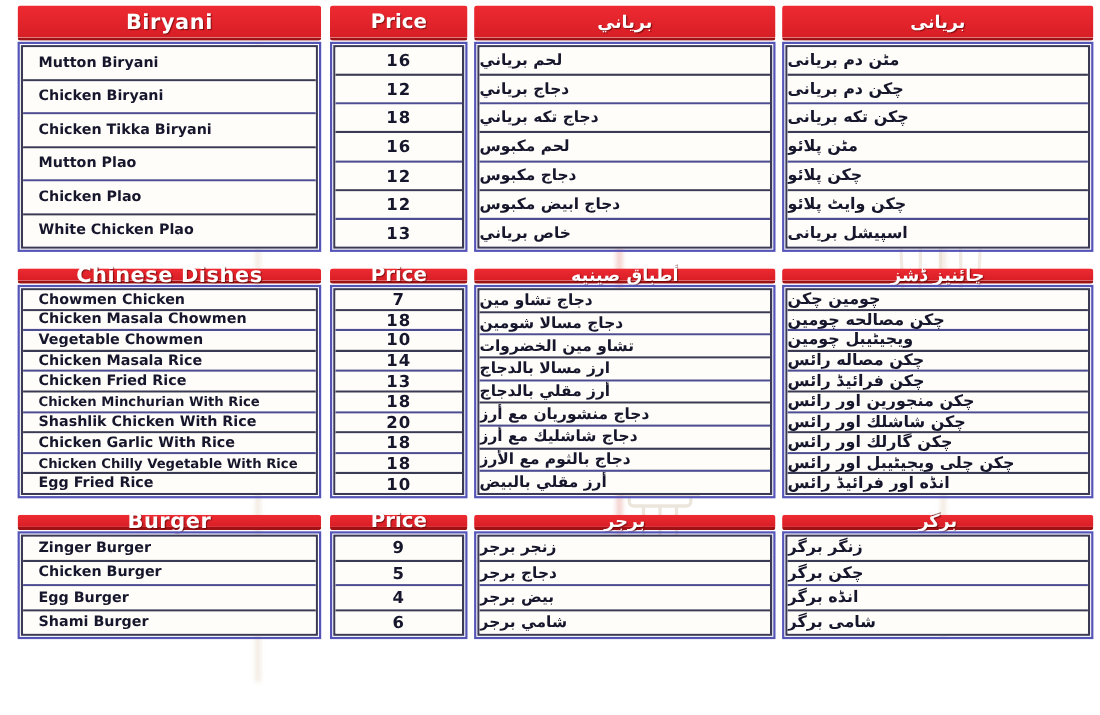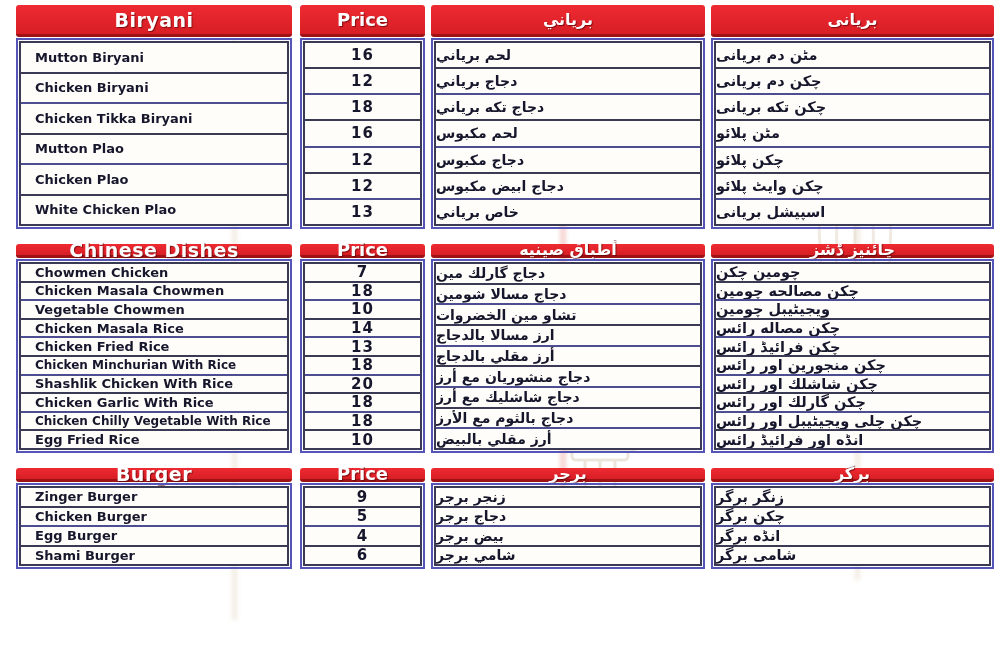--- a/index.html
+++ b/index.html
@@ -50,21 +50,21 @@
   .sec-rows{
     margin:1px 3px 18px 3px;flex:none;
     border:2px solid var(--cell-border);
     outline:2px solid var(--outer-border);
     outline-offset:1px;
     background:var(--row-bg);
     display:flex;flex-direction:column;
   }
   .rows-s0{height:185px;}
   .rows-s1{height:188px;}
-  .rows-s2{height:80px;}
+  .rows-s2{height:92px;}
   .menu-row{
     flex:1 1 0;display:flex;align-items:center;
     border-bottom:2px solid var(--cell-border);
     background:var(--row-bg);overflow:hidden;white-space:nowrap;
   }
   .menu-row:nth-child(even){border-bottom-color:#4d4d92;}
   .menu-row:last-child{border-bottom:none;}
   .cell-en{justify-content:flex-start;padding-left:14px;font-weight:bold;font-size:13px;}
   .cell-en.small{font-size:12px;}
   .cell-price{justify-content:center;font-weight:bold;font-size:15px;letter-spacing:1px;}
@@ -180,21 +180,21 @@
         <div class="menu-row cell-ar">لحم برياني</div>
         <div class="menu-row cell-ar">دجاج برياني</div>
         <div class="menu-row cell-ar">دجاج تكه برياني</div>
         <div class="menu-row cell-ar">لحم مكبوس</div>
         <div class="menu-row cell-ar">دجاج مكبوس</div>
         <div class="menu-row cell-ar">دجاج ابيض مكبوس</div>
         <div class="menu-row cell-ar">خاص برياني</div>
       </div>
       <div class="sec-header h1">أطباق صينيه</div>
       <div class="sec-rows rows-s1">
-        <div class="menu-row cell-ar">دجاج گارلك مين</div>
+        <div class="menu-row cell-ar">دجاج تشاو مين</div>
         <div class="menu-row cell-ar">دجاج مسالا شومين</div>
         <div class="menu-row cell-ar">تشاو مين الخضروات</div>
         <div class="menu-row cell-ar">ارز مسالا بالدجاج</div>
         <div class="menu-row cell-ar">أرز مقلي بالدجاج</div>
         <div class="menu-row cell-ar">دجاج منشوريان مع أرز</div>
         <div class="menu-row cell-ar">دجاج شاشليك مع أرز</div>
         <div class="menu-row cell-ar">دجاج بالثوم مع الأرز</div>
         <div class="menu-row cell-ar">أرز مقلي بالبيض</div>
       </div>
       <div class="sec-header h1">برجر</div>

